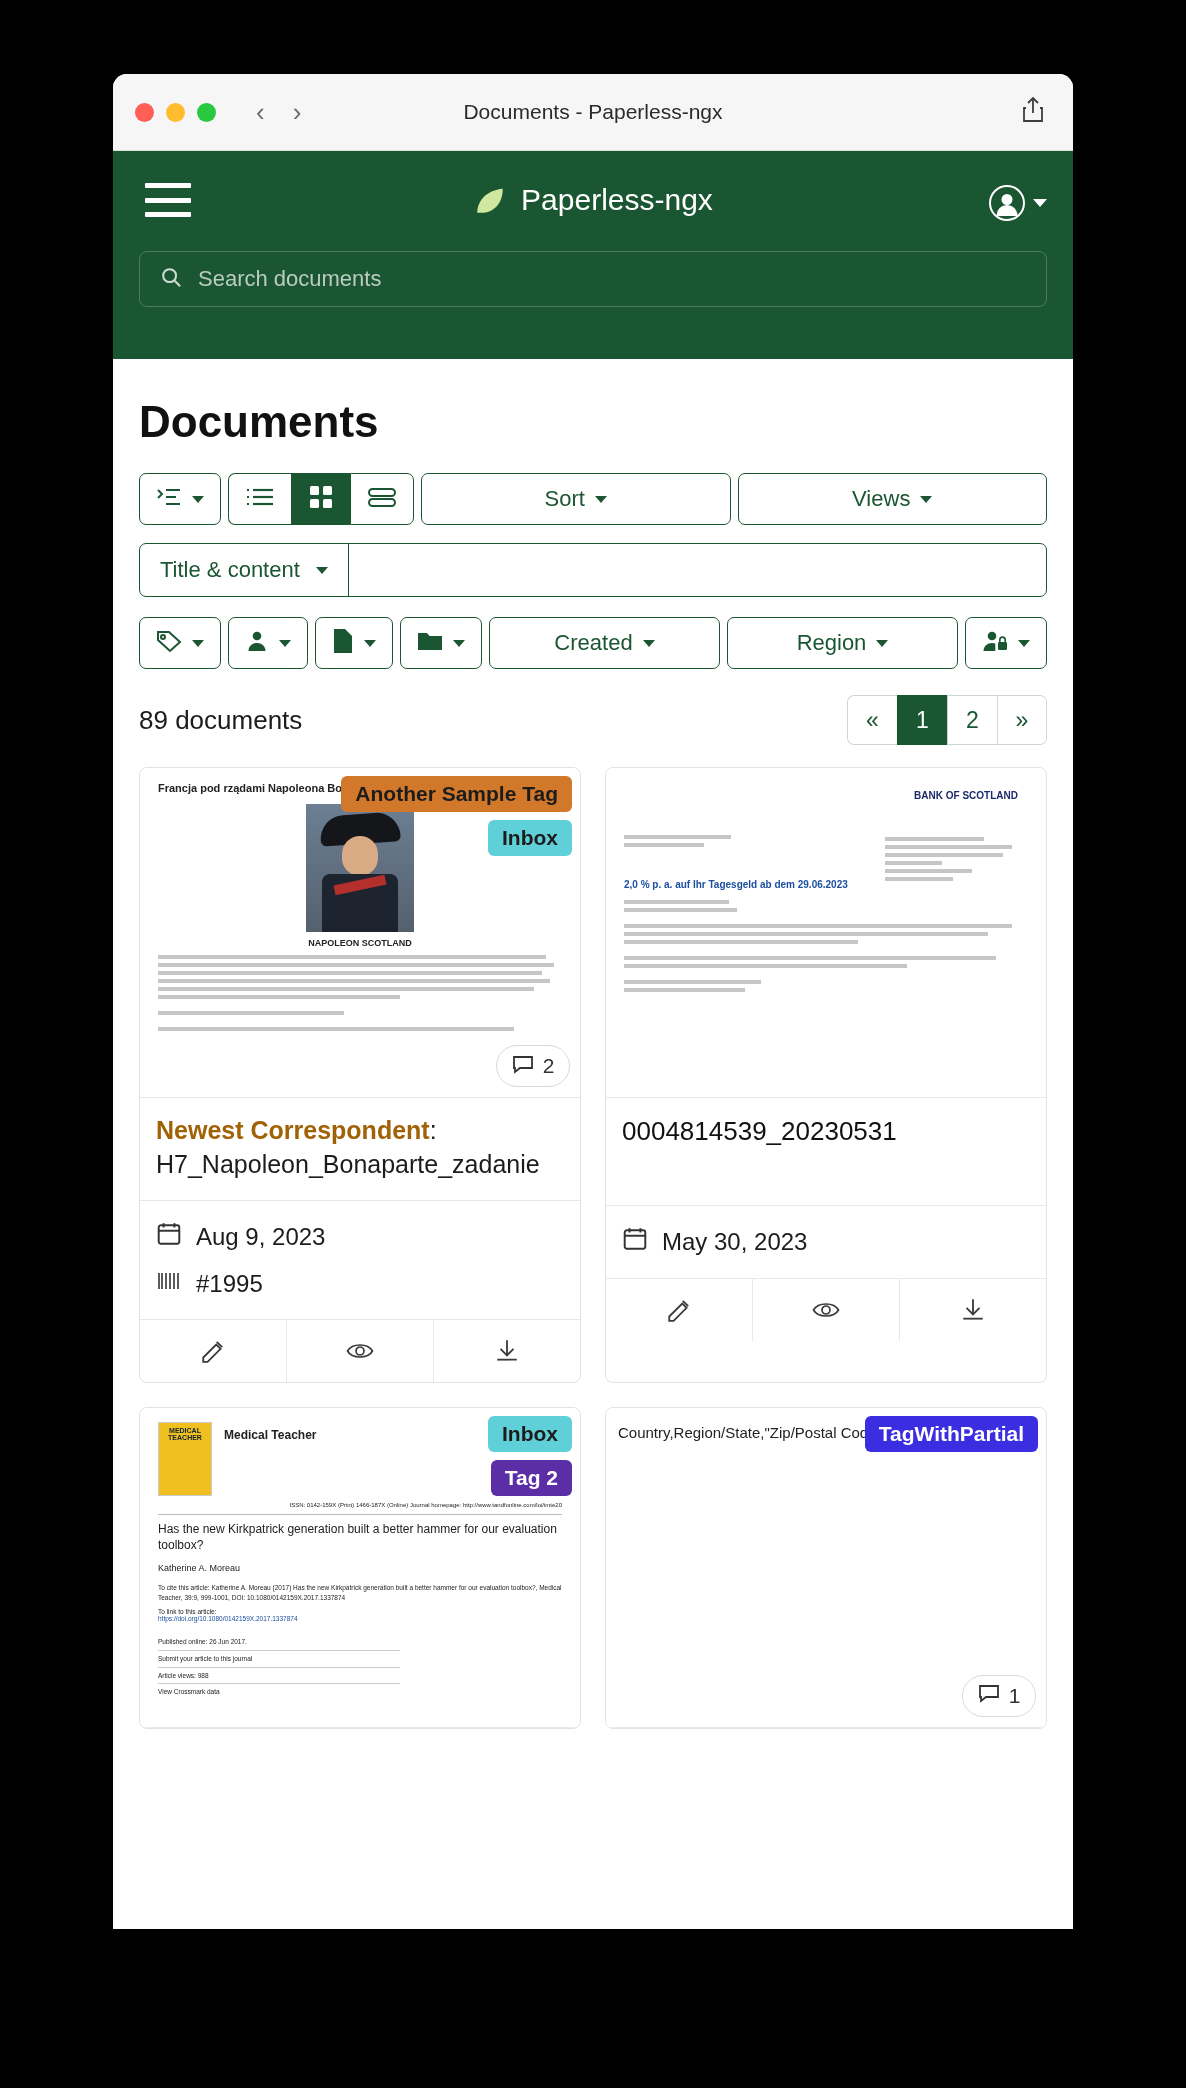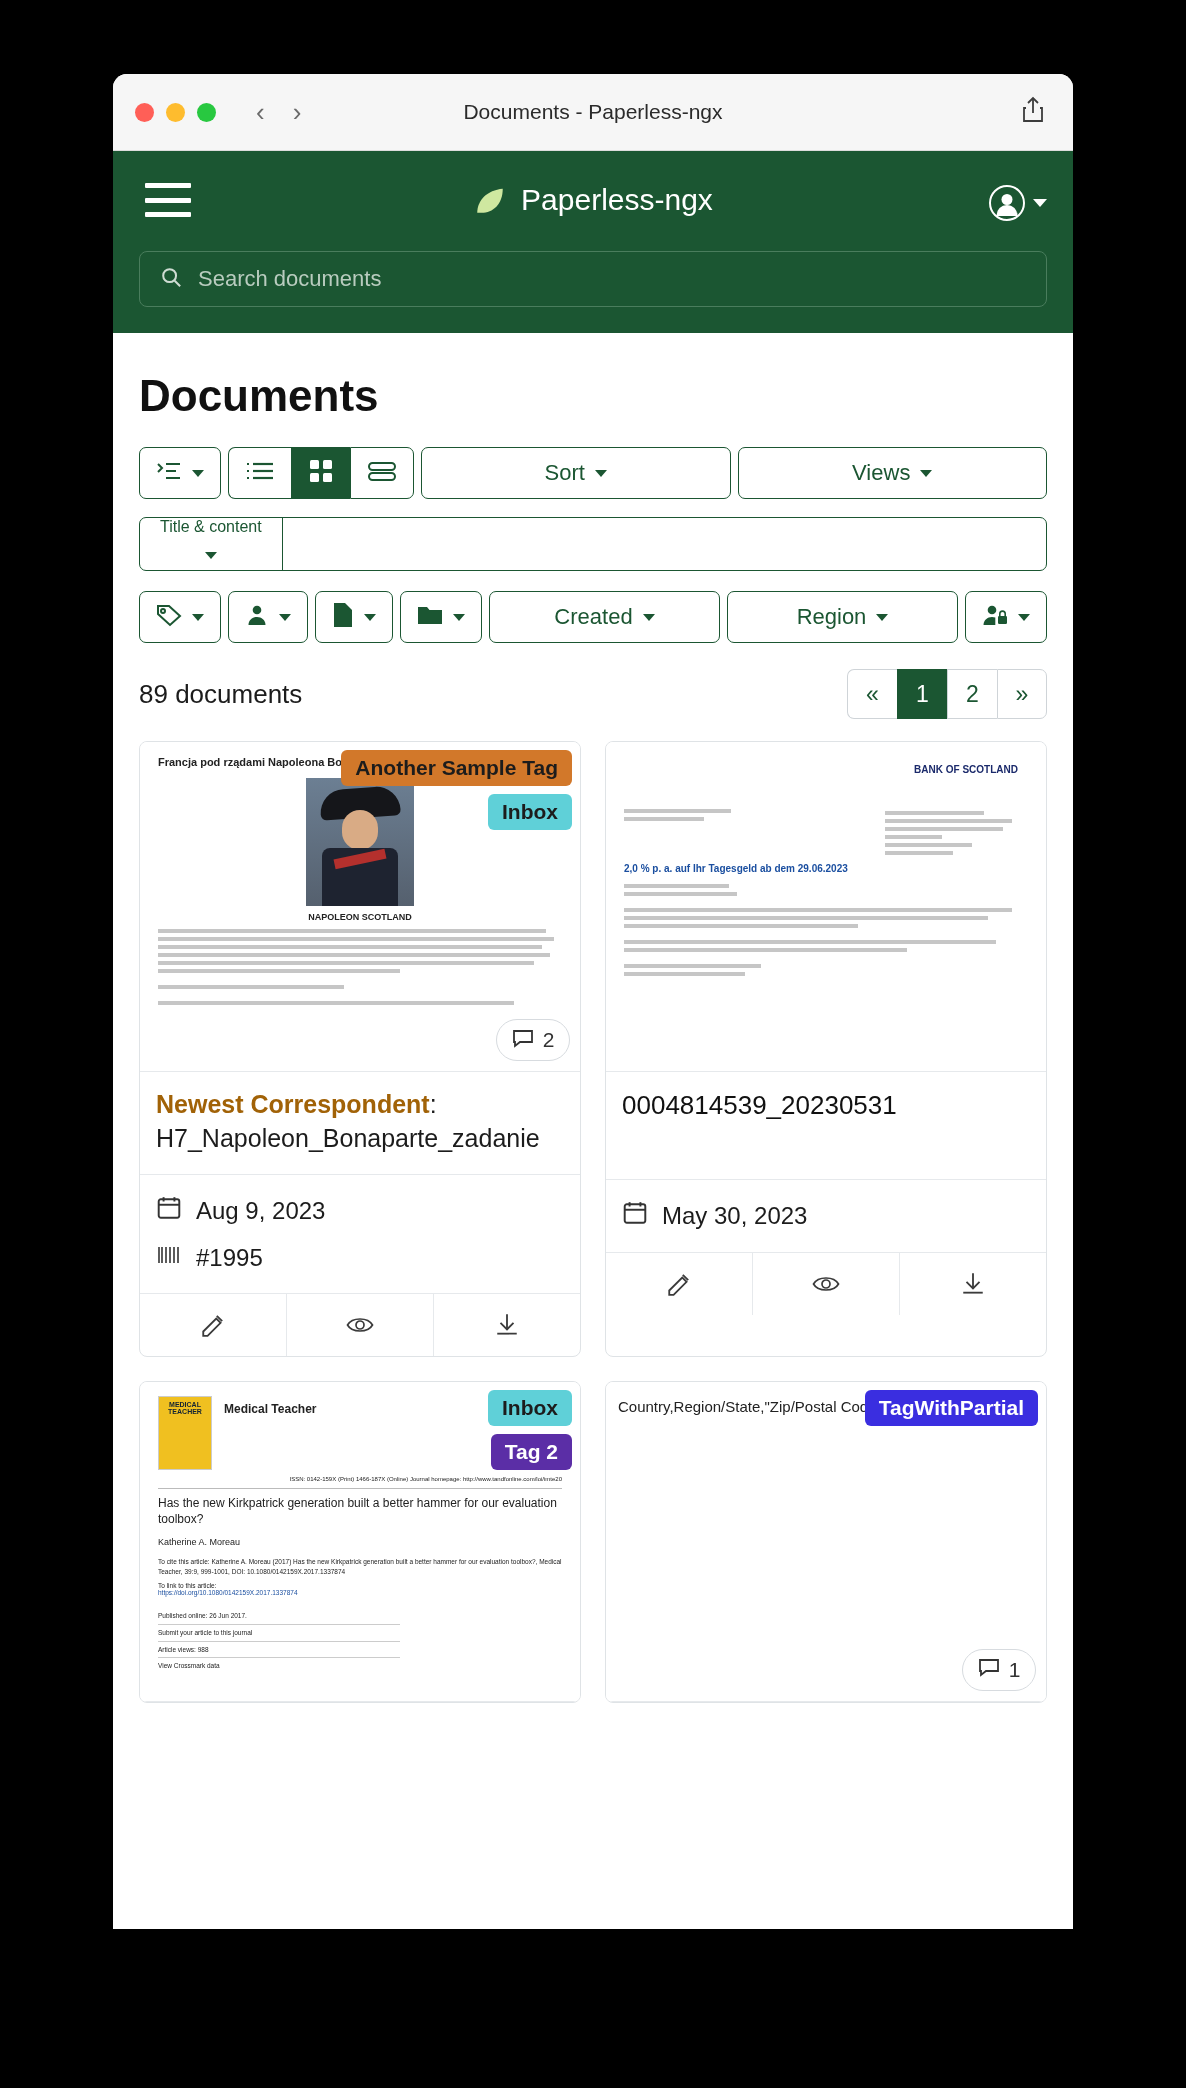--- a/index.html
+++ b/index.html
@@ -55,21 +55,21 @@
     pointer-events: none;
   }
   .shareBtn {
     position: absolute; right: 28px; top: 50%;
     transform: translateY(-50%);
     color: #3c3c3c;
   }
 
   
   .appHeader {
-    height: 182px;
+    height: 208px;
     background: #1b5632;
     position: relative;
   }
   .hamburger {
     position: absolute; left: 32px; top: 32px;
     width: 46px; height: 34px;
     display: flex; flex-direction: column; justify-content: space-between;
   }
   .hamburger span { display:block; height: 5px; background:#fff; border-radius:1px; }
   .brand {
@@ -154,24 +154,23 @@
   .filterBar {
     display: flex; align-items: stretch;
     border: 1px solid #1b5632;
     border-radius: 7px;
     height: 54px;
     margin-bottom: 20px;
     overflow: hidden;
   }
   .filterBar .fbBtn {
     display:flex; align-items:center; gap:16px;
-    padding: 0 20px; color:#1b5632; font-size: 16px;
+    padding: 0 20px; color:#1b5632; font-size: 22px;
     border-right: 1px solid #1b5632;
     cursor: pointer;
-    flex-direction: column;
   }
   .filterBar .fbRest { flex:1; }
 
   .docCount { font-size: 26px; color: #1c1c1c; }
   .countRow { display:flex; align-items:center; justify-content: space-between; margin: 26px 0 22px 0; }
   .pager { display: flex; }
   .pg {
     width: 50px; height: 50px;
     border: 1px solid #cfd4d8;
     display: flex; align-items: center; justify-content: center;
@@ -556,21 +555,21 @@
                   <div class="ln" style="width:52%"></div>
               </div>
               <div class="lines" style="position:absolute;right:20px;top:62px;width:32%">
                 <div class="ln" style="width:70%"></div>
                   <div class="ln" style="width:90%"></div>
                 <div class="ln" style="width:84%"></div>
                   <div class="ln" style="width:40%"></div>
                 <div class="ln" style="width:62%"></div>
                   <div class="ln" style="width:48%"></div>
               </div>
-              <div class="bosBlue" style="margin-top:42px">2,0 % p. a. auf Ihr Tagesgeld ab dem 29.06.2023</div>
+              <div class="bosBlue" style="margin-top:32px">2,0 % p. a. auf Ihr Tagesgeld ab dem 29.06.2023</div>
               <div class="lines" style="margin-top:10px">
                 <div class="ln" style="width:26%"></div>
                   <div class="ln" style="width:28%"></div>
                 <div class="ln" style="width:0"></div>
                 <div class="ln" style="width:96%"></div>
                   <div class="ln" style="width:90%"></div>
                 <div class="ln" style="width:58%"></div>
                 <div class="ln" style="width:0"></div>
                 <div class="ln" style="width:92%"></div>
                   <div class="ln" style="width:70%"></div>

